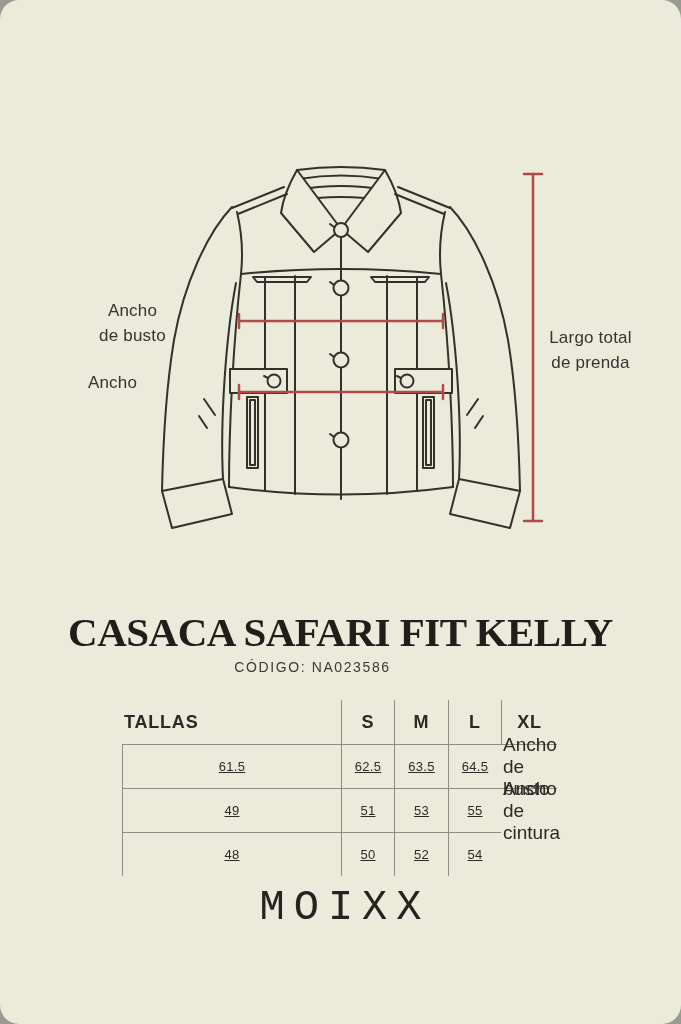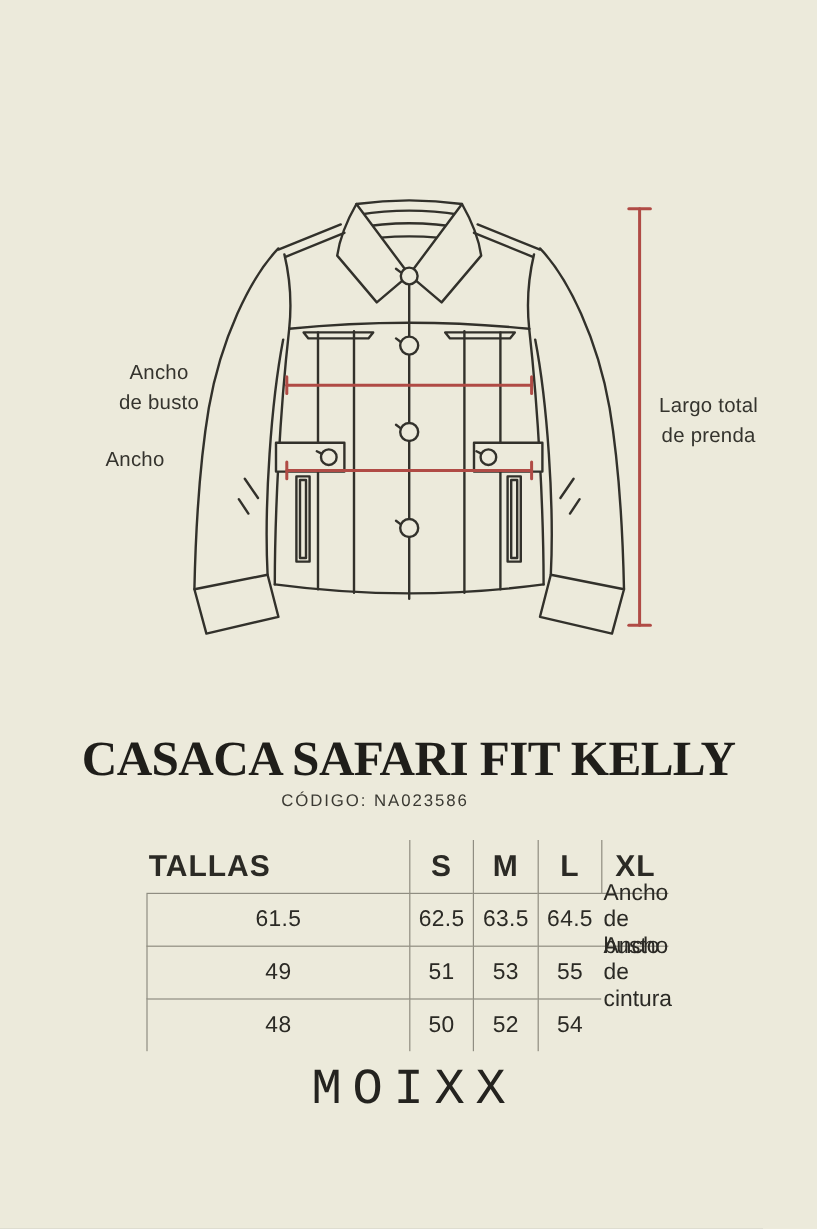--- a/index.html
+++ b/index.html
@@ -7,20 +7,21 @@
     font-family:"Liberation Sans", sans-serif;
     background:#9a9a94;
   }
   .page{
     position:relative;
     width:681px;height:1024px;
     margin:0 auto;
     background:#ECEADB;
     overflow:hidden;
     color:#25241F;
+    border-radius:19px;
   }
   
   .diagram{position:absolute;left:0;top:0;width:681px;height:580px;}
   .diagram svg{position:absolute;left:0;top:0;}
   .measure-label{
     position:absolute;
     font-size:17px;
     line-height:25px;
     color:#35342E;
     text-align:center;
@@ -51,25 +52,25 @@
     position:absolute;left:122px;top:700px;width:435px;
     display:grid;
     grid-template-columns:219px 53px 54px 53px 56px;
   }
   .cell{
     display:flex;align-items:center;
     height:43px;
     font-size:19px;
     color:#2B2A25;
   }
-  .cell.head{height:44px;font-weight:700;font-size:25px;letter-spacing:.8px;}
+  .cell.head{height:44px;font-weight:700;font-size:18px;letter-spacing:.8px;}
   .cell.label{justify-content:flex-start;padding-left:2px;}
   .cell.val{justify-content:center;border-left:1px solid #8F8D81;}
   .cell.bordered{border-bottom:1px solid #8F8D81;}
-  .cell.num{font-size:19px;letter-spacing:.3px;}
+  .cell.num{font-size:13px;letter-spacing:.3px;text-decoration:underline;}
   
   .brand{
     position:absolute;left:0;top:884px;width:681px;
     text-align:center;
     font-family:Liberation Mono, monospace;
     font-weight:400;
     font-size:42px;
     letter-spacing:9px;
     text-indent:9px;
     color:#24231F;

